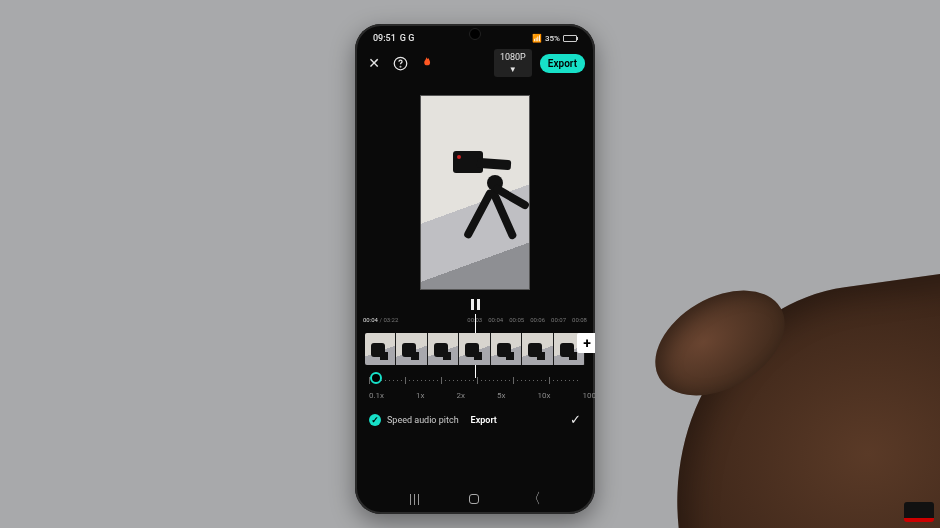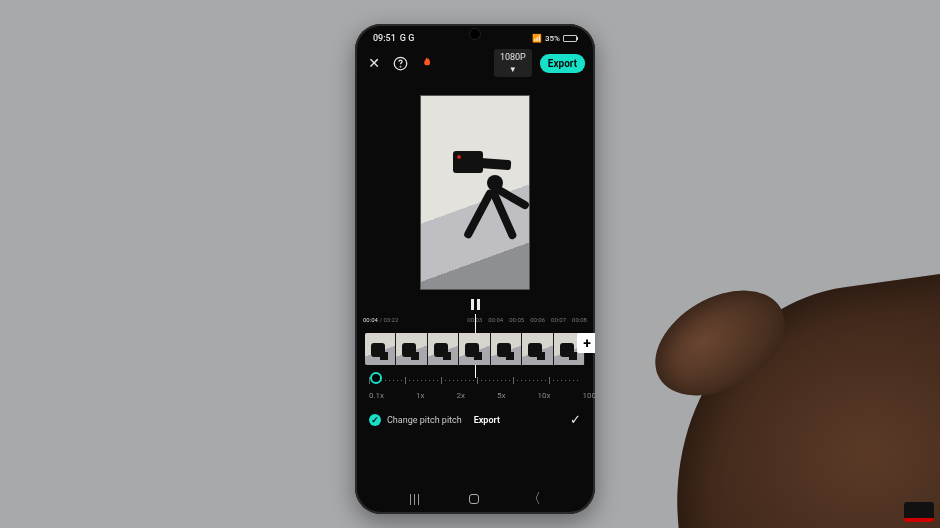--- a/index.html
+++ b/index.html
@@ -391,21 +391,21 @@
       <span>2x</span>
       <span>5x</span>
       <span>10x</span>
       <span>100x</span>
     </div>
   </div>
 
 
   <div class="bottom-action">
     <div class="dot">✓</div>
-    <span>Change pitch pitch</span>
+    <span>Speed audio pitch</span>
     <span class="spd">Export</span>
     <div class="flex"></div>
     <div class="check">✓</div>
   </div>
 
   <div class="nav-bar">
     <div class="nav-recent">|||</div>
     <div class="nav-home"></div>
     <div class="nav-back">〈</div>
   </div>

